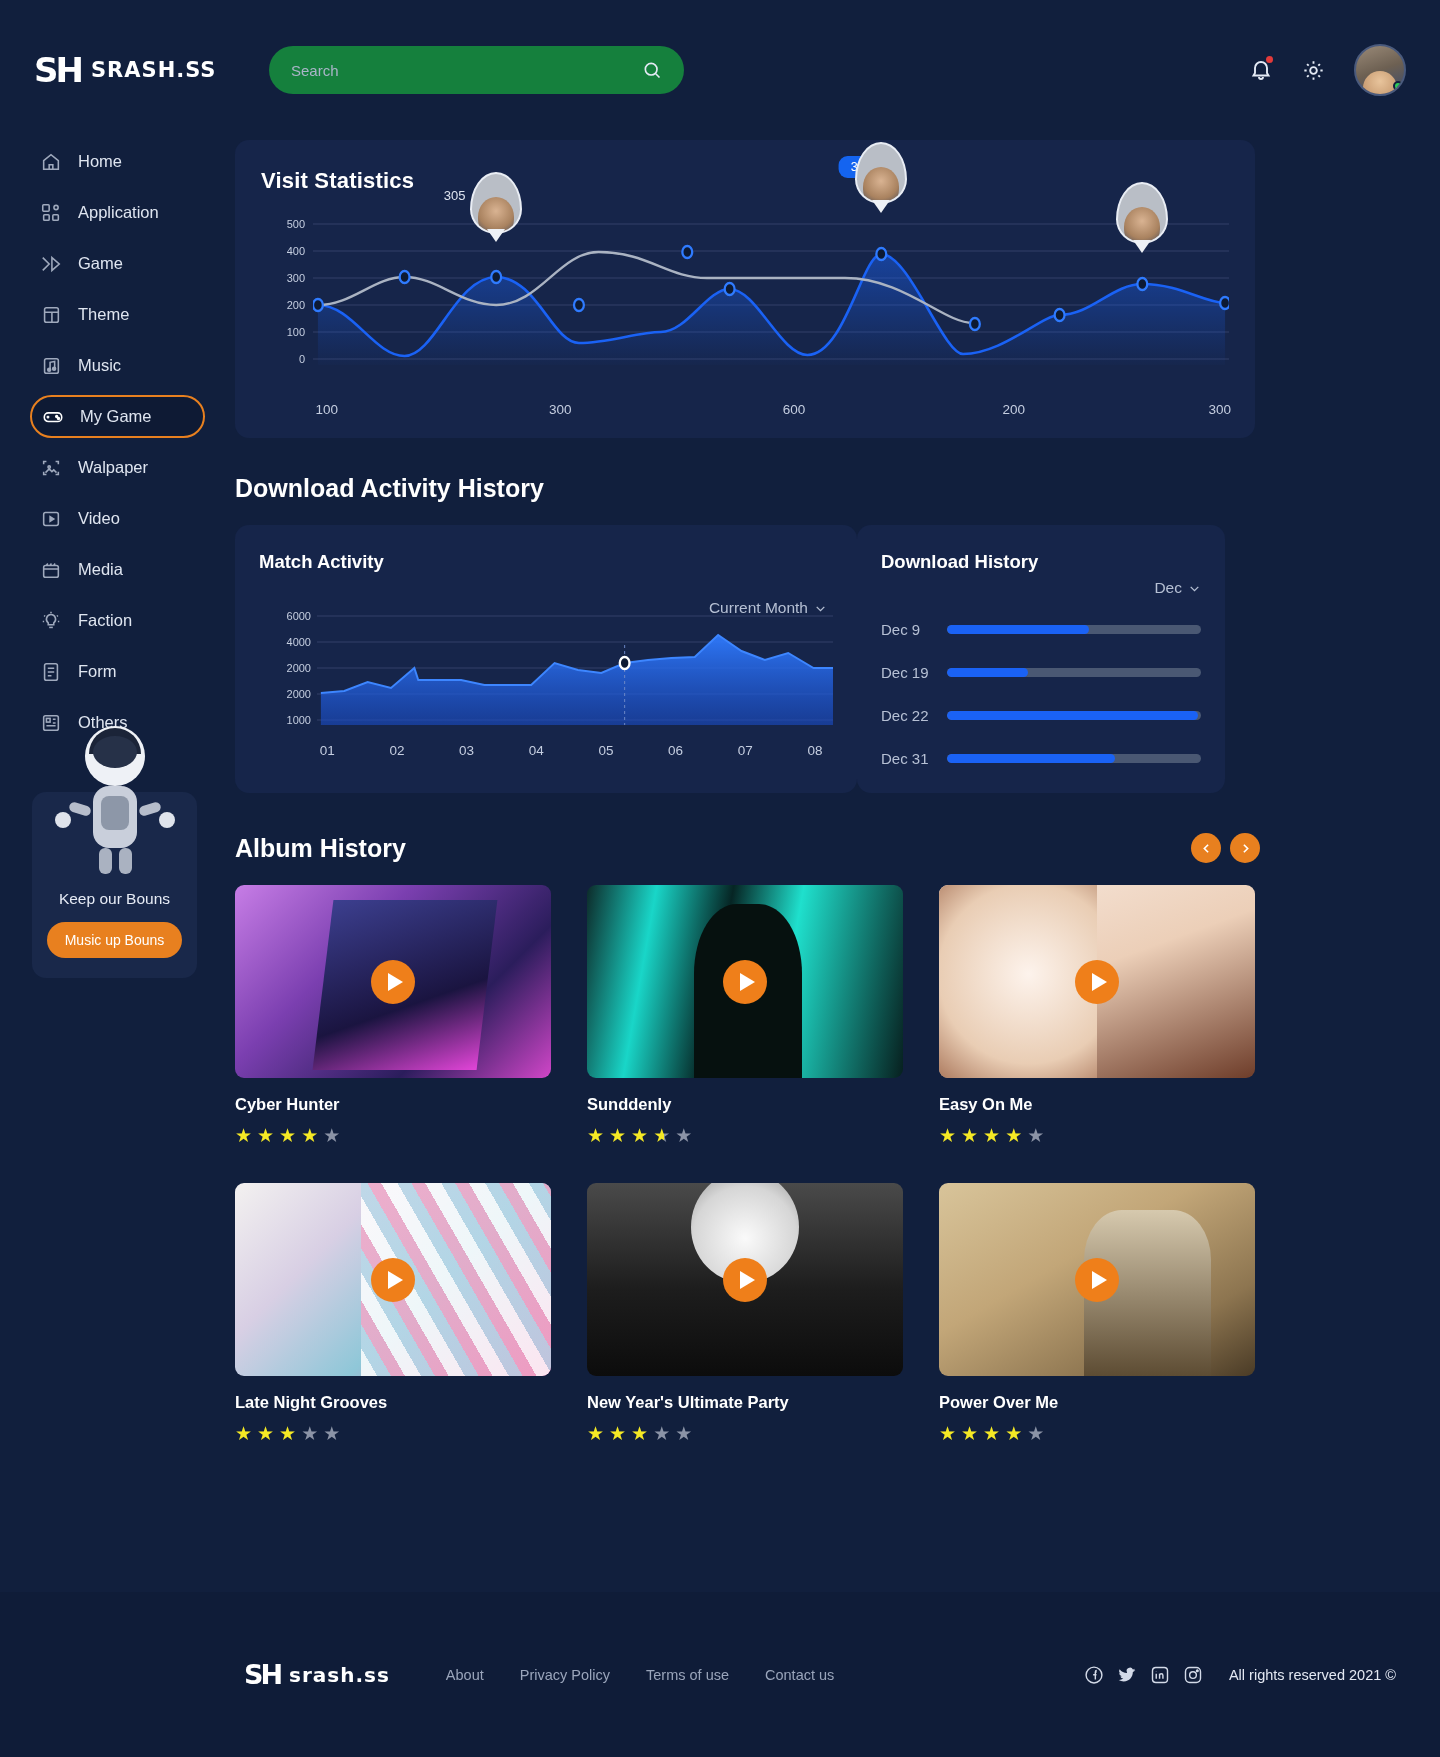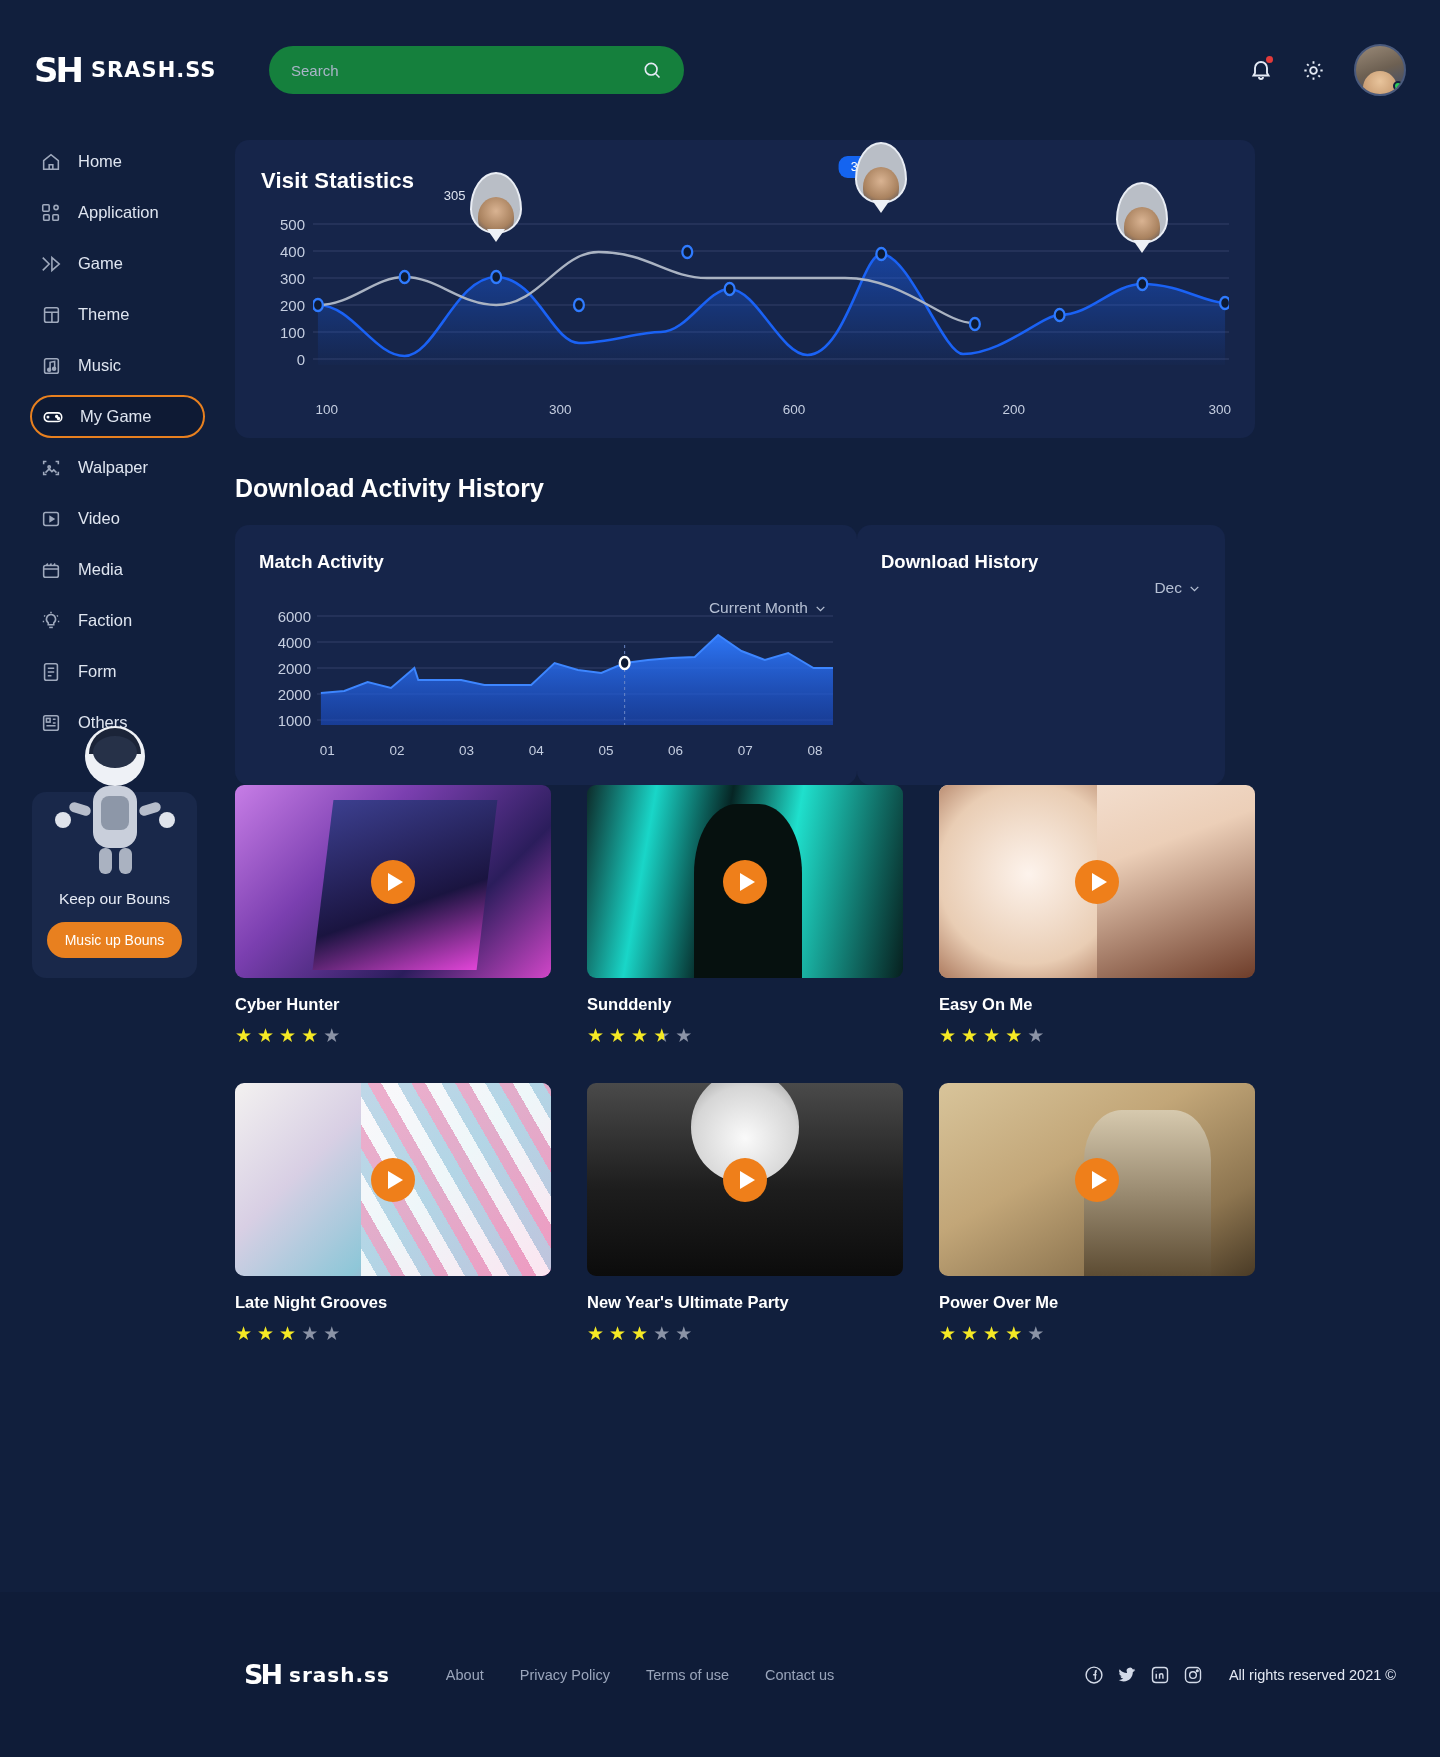--- a/index.html
+++ b/index.html
@@ -71,21 +71,21 @@
   
   .main { position:absolute; left:235px; top:140px; width:1205px; padding:0 180px 0 0; }
   .stats-card {
     width:1020px; background:#16254a; border-radius:14px; padding:28px 26px 18px;
     position:relative;
   }
   .card-title { font-size:22px; font-weight:bold; letter-spacing:.2px; }
 
   .chart-area { position:relative; height:200px; margin-top:26px; }
   .ylabels { position:absolute; left:0; top:0; width:44px; height:160px; }
-  .ylabel { position:absolute; right:0; font-size:15px; color:#c5cee0; transform:translateY(-50%); }
+  .ylabel { position:absolute; right:0; font-size:11px; color:#c5cee0; transform:translateY(-50%); }
   .plot { position:absolute; left:52px; right:0; top:0; height:160px; }
   .xlabels { position:absolute; left:52px; right:0; bottom:-4px; height:22px; }
   .xlabel { position:absolute; font-size:13.5px; color:#c5cee0; transform:translateX(-50%); }
 
   .pt-label { position:absolute; font-size:13px; color:#dde4f0; transform:translateX(-50%); }
   .pt-badge {
     position:absolute; transform:translateX(-50%); background:#1464f0; color:#fff;
     font-size:12.5px; padding:4px 12px; border-radius:9px;
   }
   .pin {
@@ -503,23 +503,64 @@
 
     <div class="dl-card">
       <div class="sub-title">Download History</div>
       <div class="dropdown d-drop">
         <span>Dec</span>
         <svg width="13" height="13" viewBox="0 0 24 24" fill="none" stroke="#b6c0d4" stroke-width="2.4">
             <path d="M5 9l7 7 7-7"></path>
           </svg>
       </div>
 
-    </div>
-  </div>
-
+      <div style="margin-top:48px;">
+        <div class="dl-row">
+          <span class="dl-date">Dec 9</span>
+          <div class="dl-track">
+              <div class="dl-fill" style="width:56%"></div>
+            </div>
+        </div>
+        <div class="dl-row">
+          <span class="dl-date">Dec 19</span>
+          <div class="dl-track">
+              <div class="dl-fill" style="width:32%"></div>
+            </div>
+        </div>
+        <div class="dl-row">
+          <span class="dl-date">Dec 22</span>
+          <div class="dl-track">
+              <div class="dl-fill" style="width:99%"></div>
+            </div>
+        </div>
+        <div class="dl-row">
+          <span class="dl-date">Dec 31</span>
+          <div class="dl-track">
+              <div class="dl-fill" style="width:66%"></div>
+            </div>
+        </div>
+      </div>
+    </div>
+  </div>
+
+  <div class="album-head">
+    <div class="section-title" style="margin:0;">Album History</div>
+    <div class="arrows">
+      <div class="arrow-btn">
+        <svg width="13" height="13" viewBox="0 0 24 24" fill="none" stroke="#fff" stroke-width="3">
+            <path d="M15 5l-7 7 7 7"></path>
+          </svg>
+      </div>
+      <div class="arrow-btn">
+        <svg width="13" height="13" viewBox="0 0 24 24" fill="none" stroke="#fff" stroke-width="3">
+            <path d="M9 5l7 7-7 7"></path>
+          </svg>
+      </div>
+    </div>
+  </div>
 
   <div class="album-grid">
     <div class="album-card">
       <div class="thumb t1">
           <div class="play"></div>
         </div>
       <div class="album-title">Cyber Hunter</div>
       <div class="stars"><span class="st-on">★</span><span class="st-on">★</span><span class="st-on">★</span><span class="st-on">★</span><span class="st-off">★</span></div>
     </div>
     <div class="album-card">

